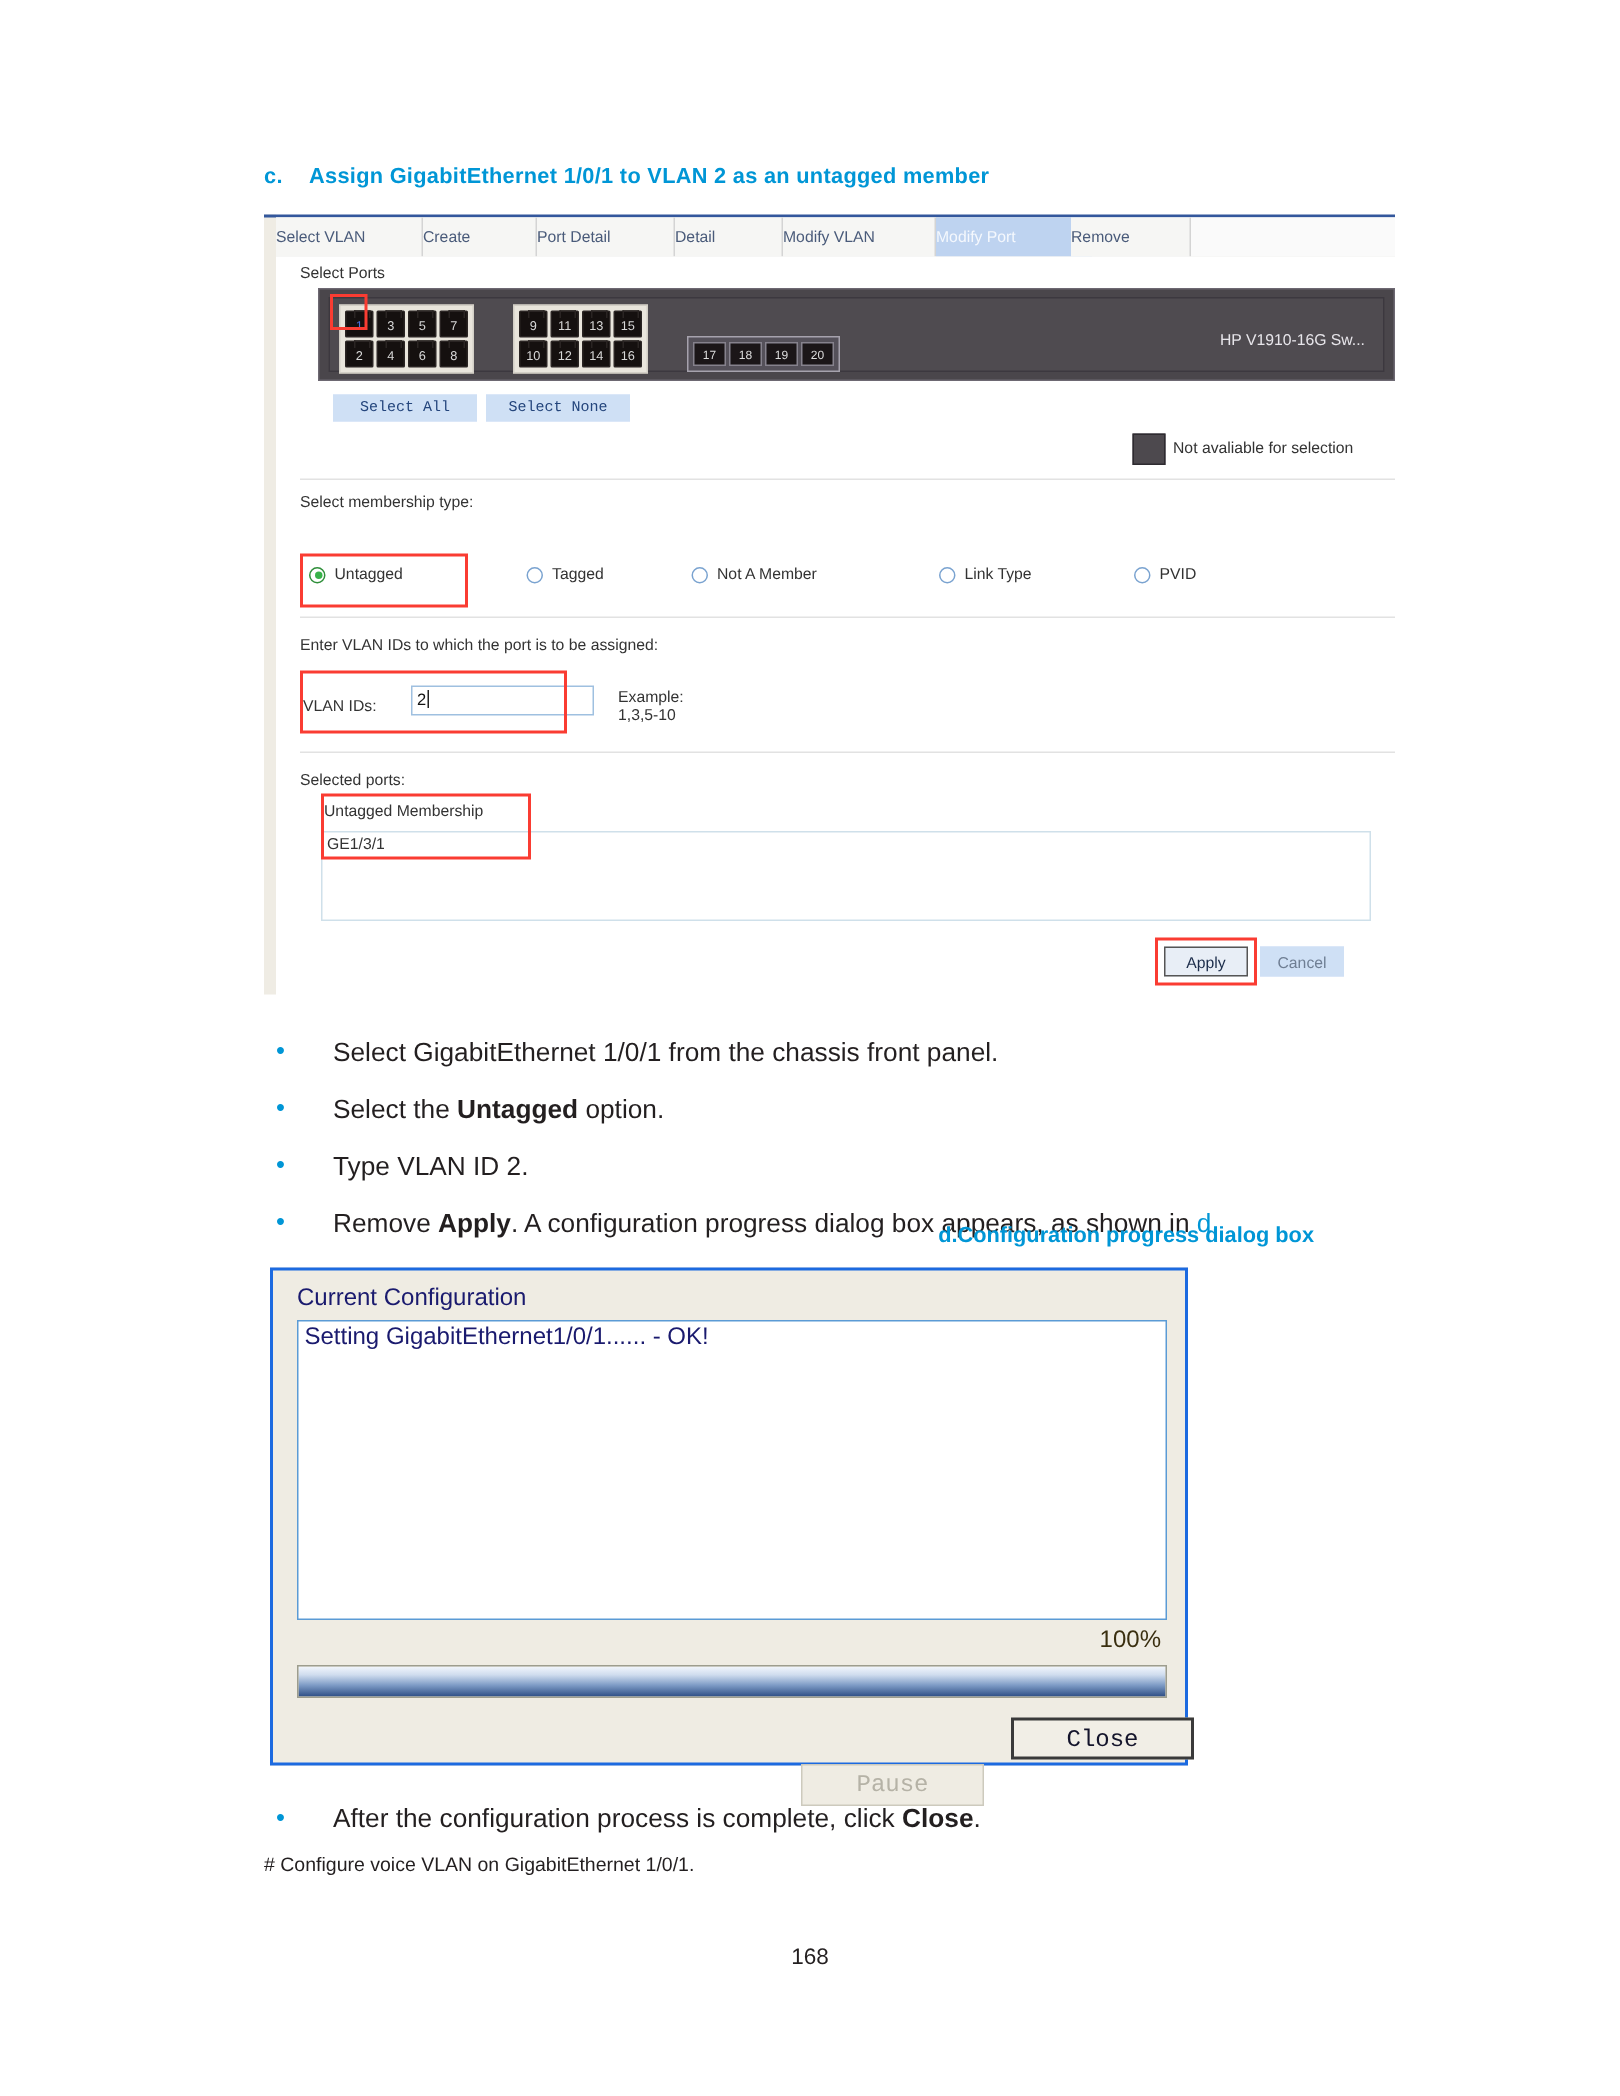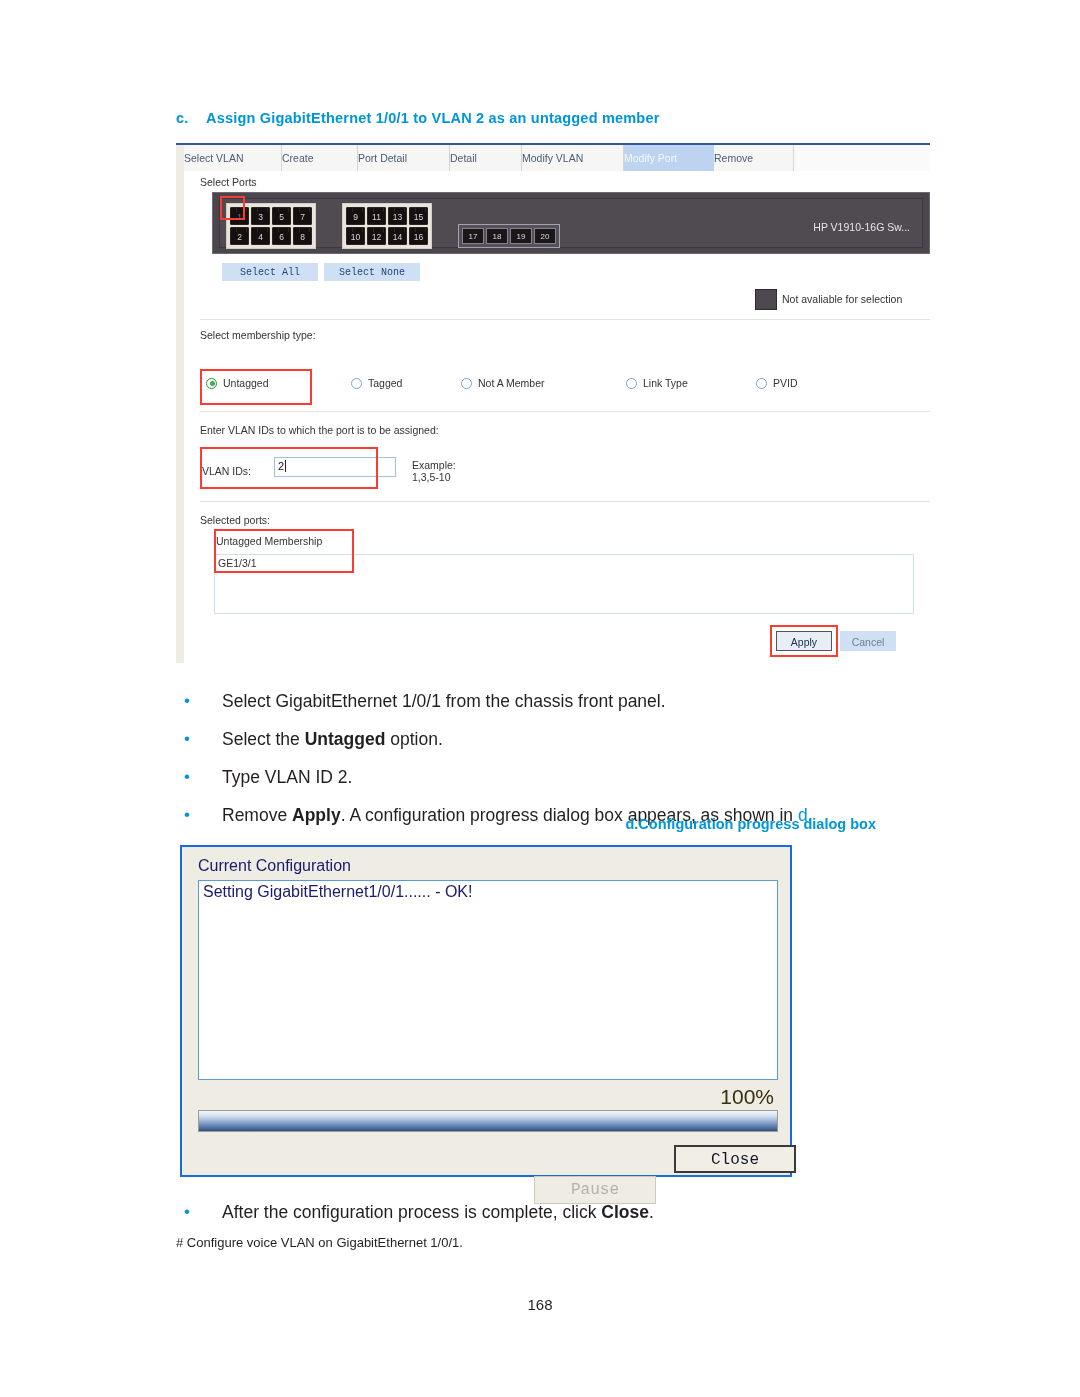--- a/index.html
+++ b/index.html
@@ -136,21 +136,21 @@
   
   .fig2 { position:absolute; left:180px; top:845px; width:612px; height:332px;
           background:#efece3; border:2px solid #1c6ae0; }
   .dlg-title { position:absolute; left:16px; top:10px;
                font-size:16px; color:#1a1a6e; }
   .dlg-log { position:absolute; left:16px; top:33px; width:580px; height:200px;
              background:#ffffff; border:1px solid #5b9bd5; }
   .dlg-log-line { position:absolute; left:4px; top:2px;
                   font-size:16px; color:#1a1a6e; white-space:nowrap; }
   .dlg-pct { position:absolute; right:16px; top:238px;
-             font-size:21px; color:#3a2f10; }
+             font-size:16px; color:#3a2f10; }
   .dlg-bar { position:absolute; left:16px; top:263px; width:580px; height:22px;
              border:1px solid #9d9d8e;
              background:linear-gradient(180deg,#f2f6fc 0%,#cfdcee 28%,#7e9cc6 62%,#2f4f86 100%); }
   .dlg-btn { position:absolute; top:298px; height:28px; line-height:26px;
              text-align:center; font-family:"Liberation Mono", monospace;
              font-size:16px; }
   .dlg-btn.pause { left:352px; width:122px; background:#efece3;
                    color:#b5b2a6; border:1px solid #cdcabd;margin-top:31px; }
   .dlg-btn.close { left:492px; width:122px; background:#f1eee6;
                    color:#14142b; border:2px solid #3a3a3a; }

